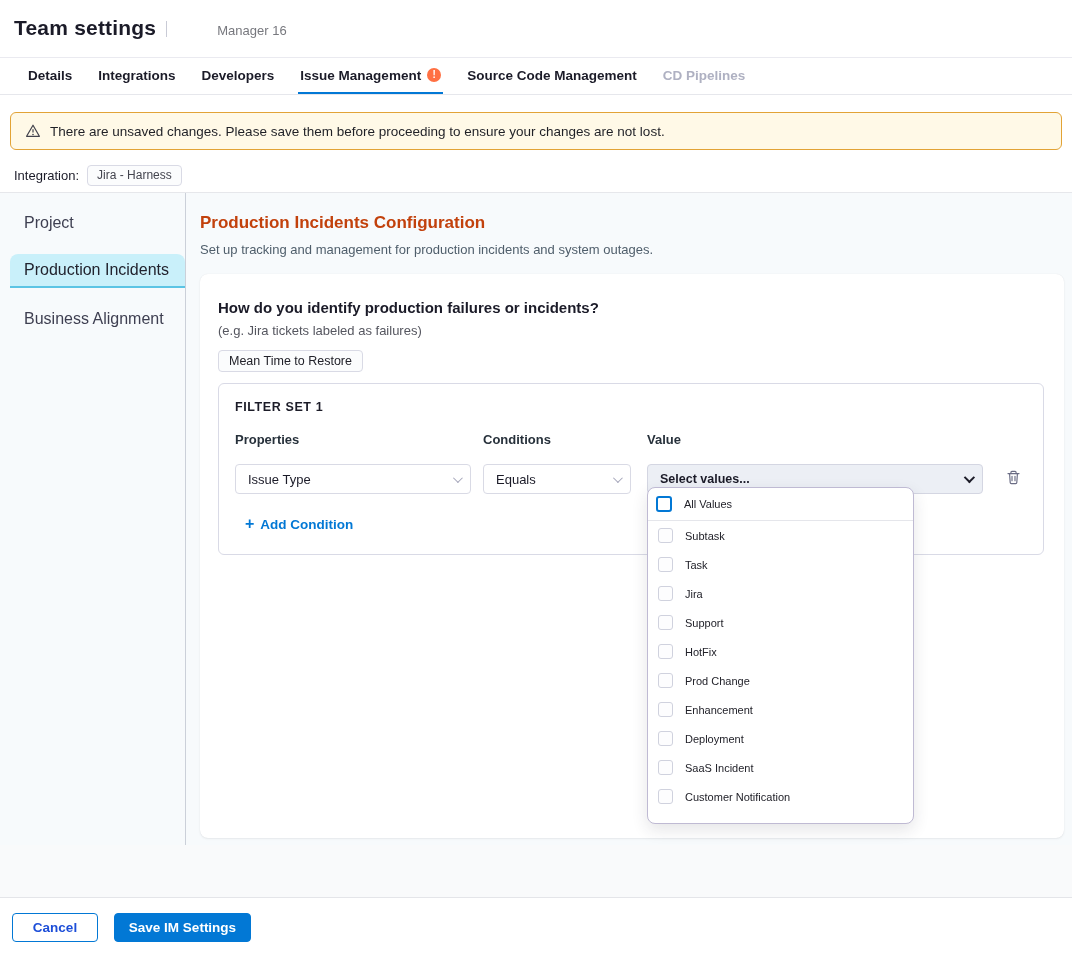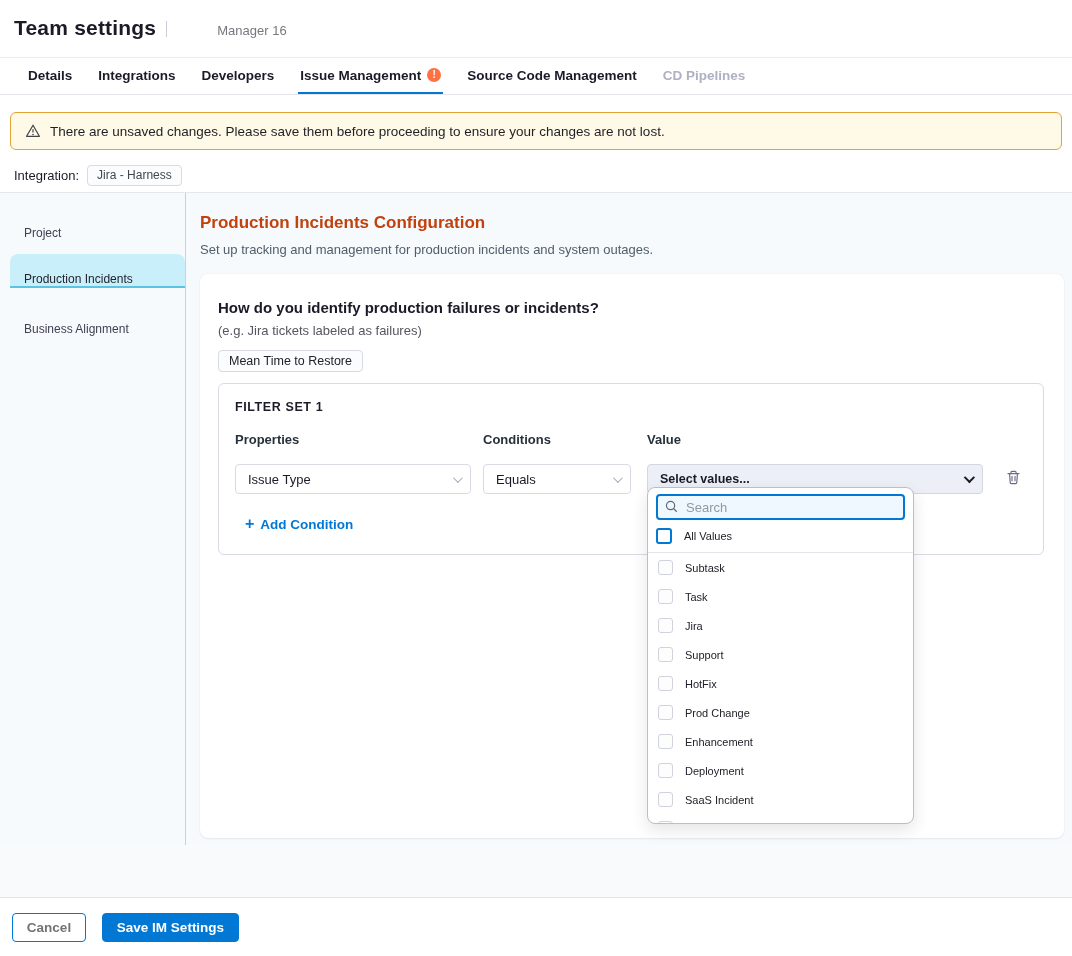--- a/index.html
+++ b/index.html
@@ -26,21 +26,21 @@
   .warn-icon { flex:0 0 auto; display:flex; }
 
   
   .integration-row { margin:14px 0 0 14px; height:23px; display:flex; align-items:center; gap:8px; }
   .integration-label { font-size:13px; color:#1B1B28; }
   .chip { font-size:12px; color:#44454F; background:#FBFCFD; border:1px solid #D9DAE5; border-radius:4px; padding:3px 9px; line-height:1.1; }
 
   
   .content { margin-top:5px; height:653px; border-top:1px solid #E6E7EB; display:flex; background:#F7FAFC; }
   .sidebar { width:186px; border-right:1px solid #CBD0D9; padding-top:13px; flex:0 0 auto; }
-  .side-item { height:34px; margin:0 0 14px 10px; width:174px; display:flex; align-items:flex-end; padding-left:14px; font-size:12px; color:#3E3F51; border-radius:8px 8px 0 0; cursor:pointer; }
+  .side-item { height:34px; margin:0 0 14px 10px; width:174px; display:flex; align-items:center; padding-left:14px; font-size:16px; color:#3E3F51; border-radius:8px 8px 0 0; cursor:pointer; }
   .side-item.plain { border-radius:8px; }
   .side-item.active { background:#C9F0FA; color:#22232E; border-bottom:2px solid #5BC4E4; width:175px; }
 
   .main { flex:1; padding:20px 8px 0 14px; }
   .main-title { font-size:17px; font-weight:bold; color:#c2410c; }
   .main-sub { font-size:13px; color:#4F5E6B; margin-top:9px; }
 
   .card { margin-top:17px; background:#fff; border-radius:8px; height:564px; box-shadow:0 0 1px rgba(40,41,61,.10), 0 1px 2px rgba(96,97,112,.10); padding:25px 18px 0 18px; }
   .q-title { font-size:15px; font-weight:bold; color:#1B1B28; }
   .q-hint { font-size:13px; color:#55565F; margin-top:7px; }
@@ -74,21 +74,21 @@
   .cb { width:15px; height:15px; border:1px solid #D0D2DE; border-radius:3px; background:#FDFDFE; flex:0 0 auto; }
   .cb.focus { width:16px; height:16px; border:2px solid #0278D5; background:#fff; }
   .dd-label { font-size:11px; color:#22222A; margin-left:12px; }
   .dd-divider { height:1px; background:#E5E6EB; }
   .dd-row { height:29px; display:flex; align-items:center; padding-left:10px; cursor:pointer; }
 
   
   .band { height:52px; background:#F9FAFB; }
   .footer { height:59px; border-top:1px solid #E4E5E9; background:#fff; display:flex; align-items:flex-start; padding:15px 0 0 12px; gap:16px; }
   .btn { height:29px; border-radius:4px; font-size:13.5px; font-weight:bold; cursor:pointer; font-family:"Liberation Sans", sans-serif; }
-  .btn-secondary { width:74px; background:#fff; border:1px solid #0278D5; color:#737373; }
+  .btn-secondary { width:86px; background:#fff; border:1px solid #0278D5; color:#1d4ed8; }
   .btn-primary { width:137px; background:#0278D5; border:1px solid #0278D5; color:#fff; }
 </style>
 </head>
 <body>
 
 <div class="page">
 
   <div class="header">
     <span class="page-title">Team settings</span>
     <span class="title-sep"></span>
@@ -195,29 +195,20 @@
     </div>
   </div>
 
   <div class="band"></div>
   <div class="footer">
     <button class="btn btn-secondary">Cancel</button>
     <button class="btn btn-primary">Save IM Settings</button>
   </div>
 
   <div class="dd-panel">
-    <div class="dd-search-wrap">
-      <span class="dd-search-icon">
-        <svg width="15" height="15" viewBox="0 0 16 16" fill="none" stroke="#5F6B76" stroke-width="1.3">
-            <circle cx="7" cy="7" r="4.4"></circle>
-            <line x1="10.4" y1="10.4" x2="13.6" y2="13.6"></line>
-          </svg>
-      </span>
-      <input class="dd-search" type="text" placeholder="Search" style="">
-    </div>
     <div class="dd-allrow">
       <span class="cb focus"></span>
       <span class="dd-label">All Values</span>
     </div>
     <div class="dd-divider"></div>
     <div>
         <div class="dd-row">
           <span class="cb"></span>
           <span class="dd-label">Subtask</span>
         </div>

